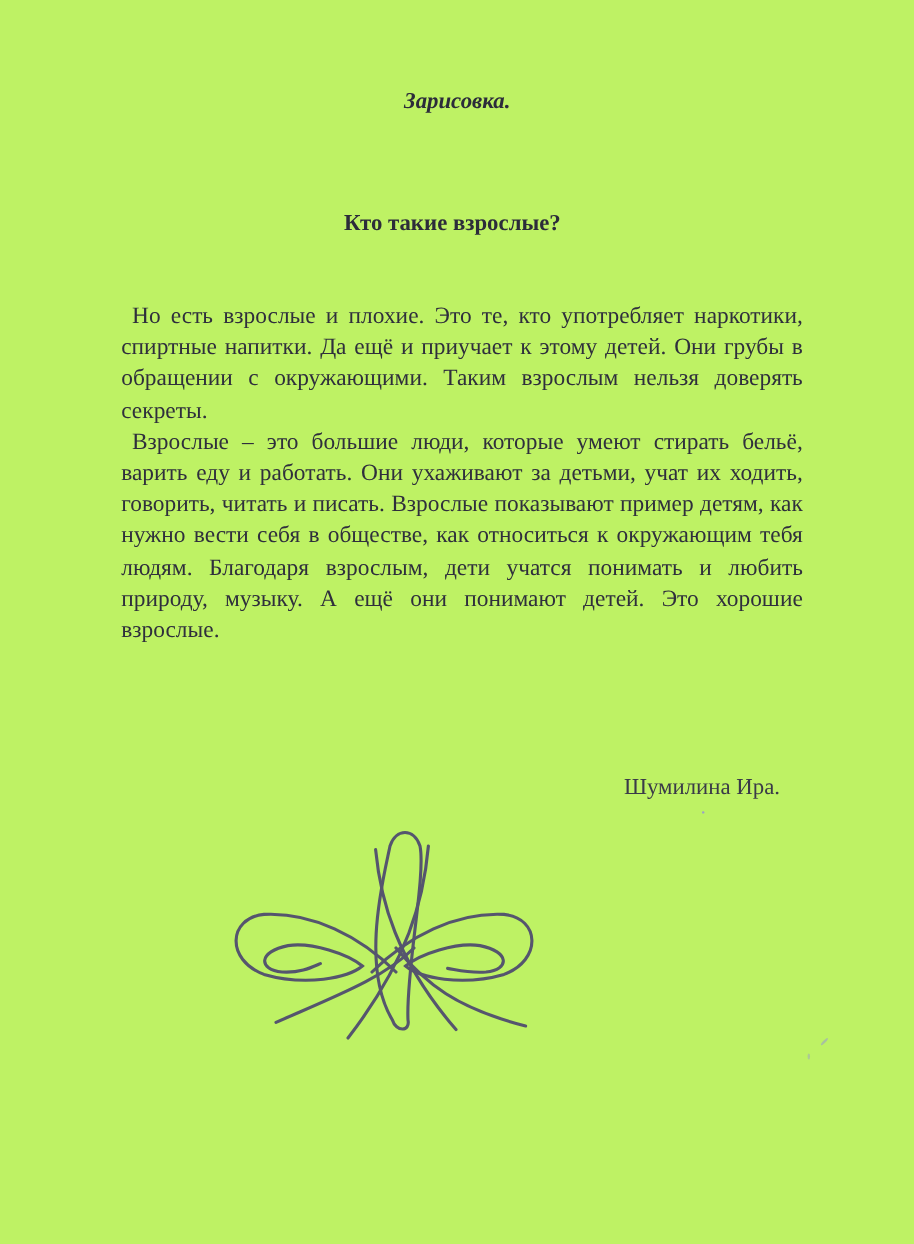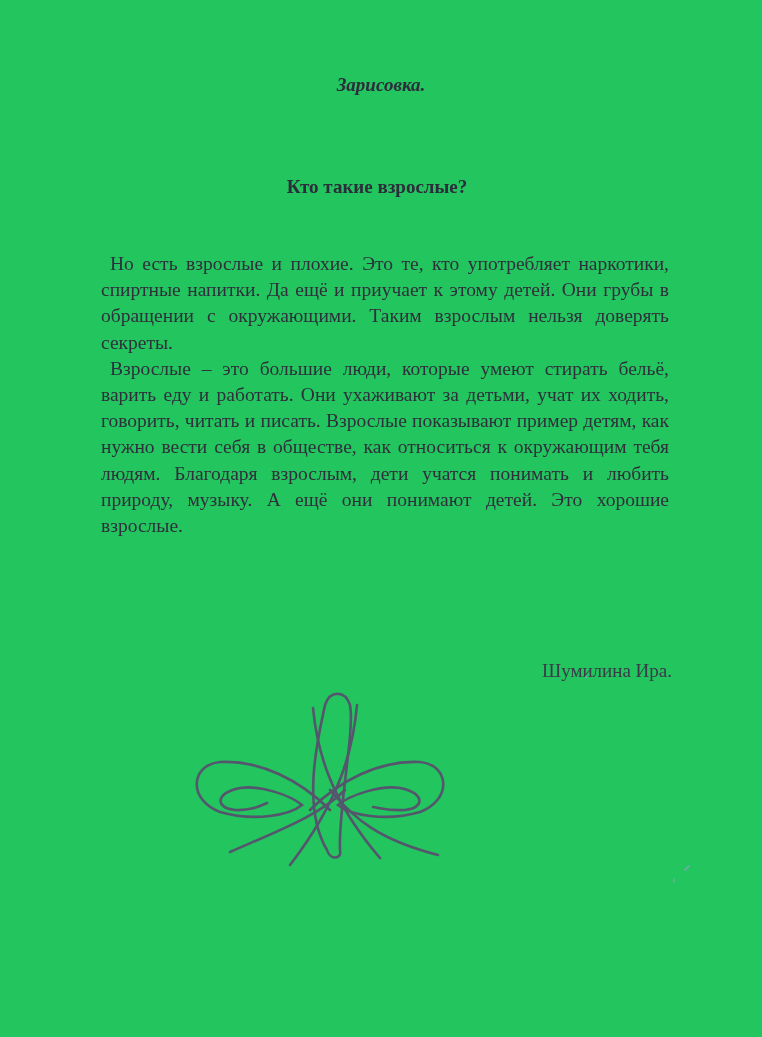--- a/index.html
+++ b/index.html
@@ -1,35 +1,35 @@
 <!DOCTYPE html>
 <html><head>
   <meta charset="utf-8">
   <style>
     html, body { margin: 0; padding: 0; }
     body {
       width: 762px; height: 1037px; background: #ffffff; position: relative; overflow: hidden;
       font-family: "Liberation Serif", "DejaVu Serif", serif; color: #2a2a35;
     }
-    .page { position: absolute; inset: 0; background: #22c55e; }
+    .page { position: absolute; inset: 0; background: #bef264; }
     .heading-italic {
       position: absolute; top: 74px; left: 0; width: 762px; text-align: center;
       font-style: italic; font-weight: bold; font-size: 19px; color: #2c2c3a;
     }
     .heading-bold {
       position: absolute; top: 176px; left: 0; width: 754px; text-align: center;
       font-weight: bold; font-size: 19px; color: #2c2c3a;
     }
     .body-text {
       position: absolute; top: 251px; left: 101px; width: 568px;
       font-size: 19.5px; line-height: 26.2px; text-align: justify; color: #2f2f3c;
     }
     .body-text p { margin: 0; text-indent: 9px; }
     .signature {
-      position: absolute; top: 660px; left: 520px; font-size: 19px; color: #3a3a48; margin-left: 22px;
+      position: absolute; top: 646px; left: 520px; font-size: 19px; color: #3a3a48;
     }
     .ornament { position: absolute; left: 180px; top: 690px; width: 280px; height: 180px; }
     .speck { position: absolute; background: #9aa0c8; border-radius: 50%; }
   </style>
 </head>
 <body>
 
 <div class="page">
   <div class="heading-italic">Зарисовка.</div>
   <div class="heading-bold">Кто такие взрослые?</div>

